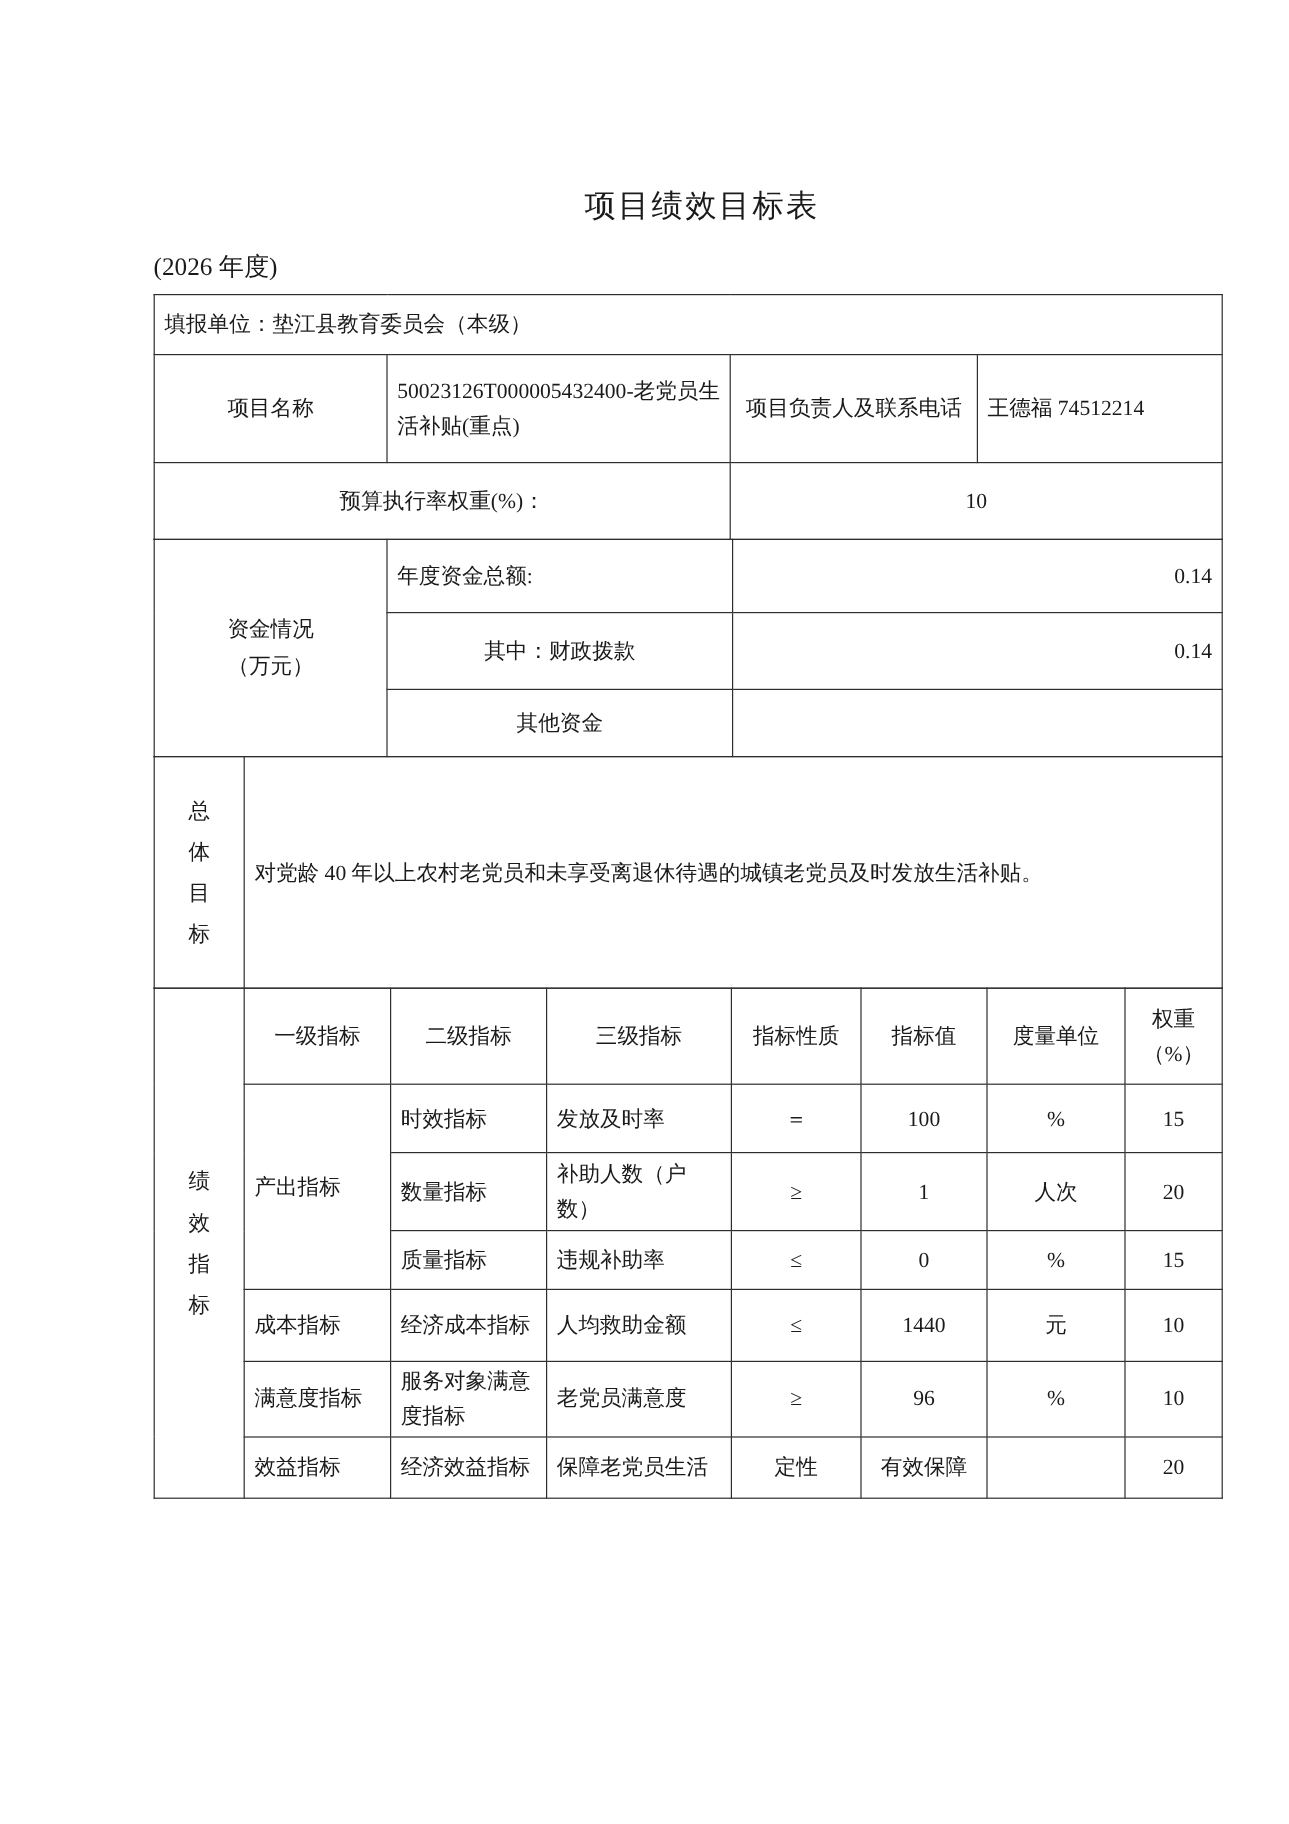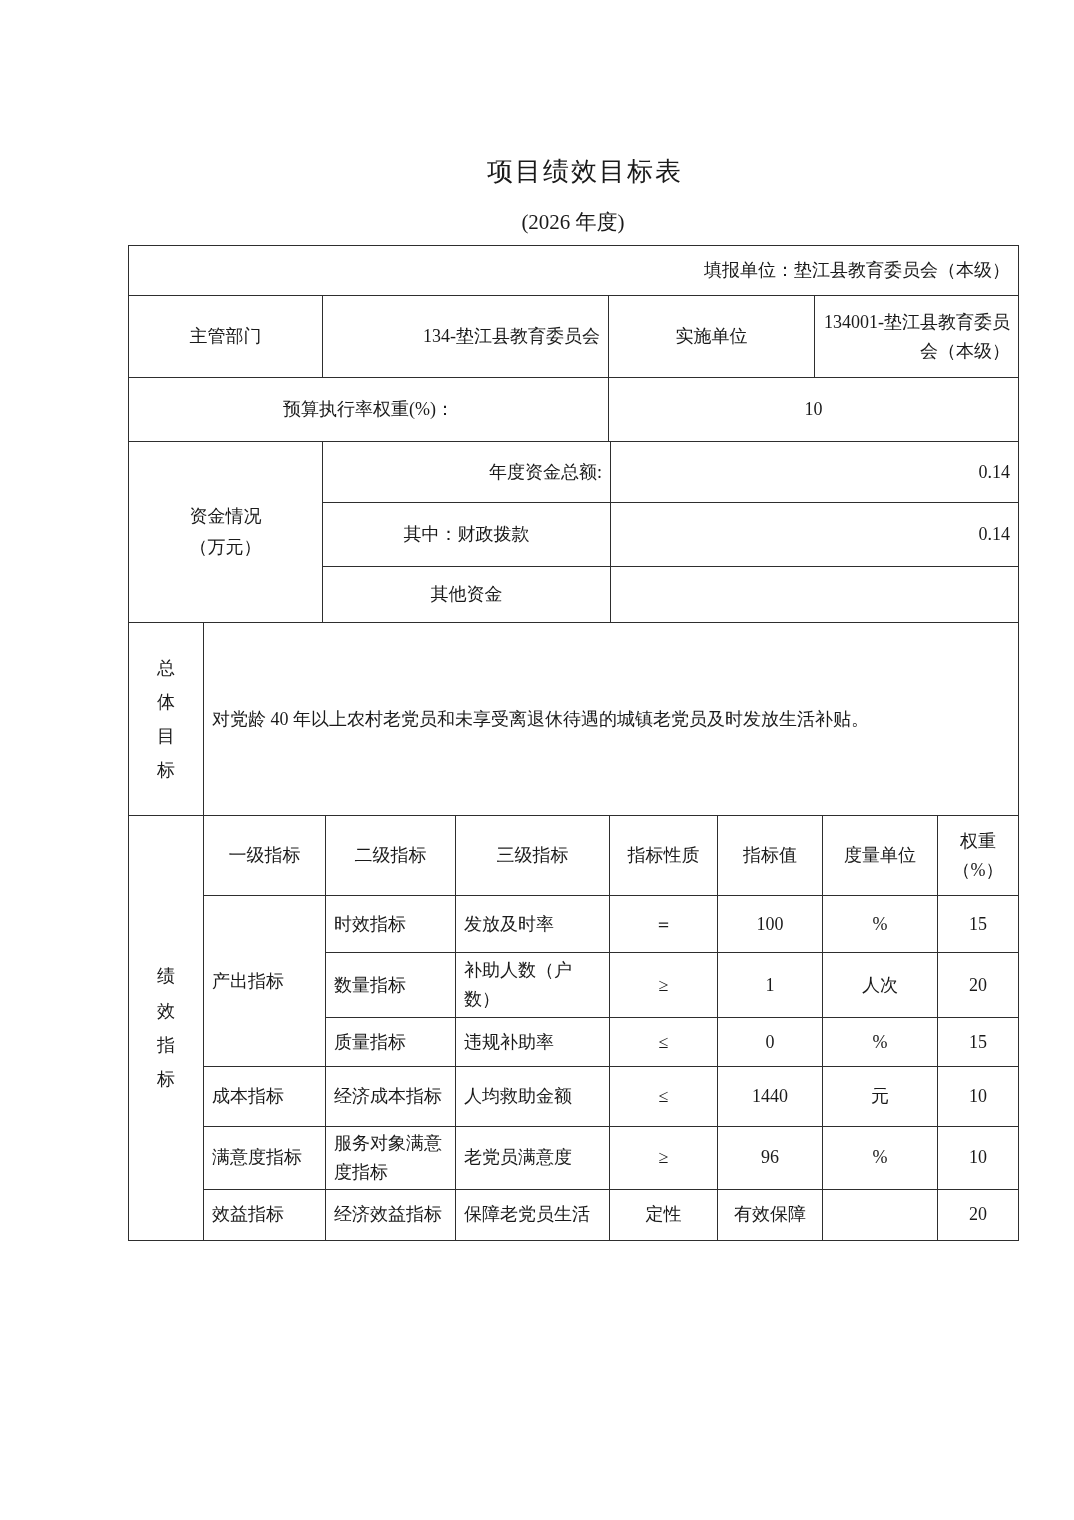--- a/index.html
+++ b/index.html
@@ -23,21 +23,20 @@
     font-size: 26px;
     font-weight: normal;
     letter-spacing: 2px;
     margin: 12px;
   }
   .page-subtitle {
     position: absolute;
     top: 208px;
     left: 128px;
     width: 890px;
-    text-align: center;
     font-size: 21px;
     font-weight: normal;
     margin: 0;
   }
   .doc {
     position: absolute;
     top: 245px;
     left: 128px;
     width: 890px;
   }
@@ -52,21 +51,21 @@
   .tbl td, .tbl th {
     border: 1px solid #2e2e2e;
     font-size: 18px;
     font-weight: normal;
     line-height: 1.6;
     padding: 2px 8px;
     vertical-align: middle;
     overflow: hidden;
   }
   .c { text-align: center; }
-  .l { text-align: right; }
+  .l { text-align: left; }
   .r { text-align: right; padding-right: 10px; margin-left: 15px; }
   
   .vcell { text-align: center; padding: 0; }
   .vtext {
     display: inline-block;
     width: 19px;
     line-height: 1.9;
     word-break: break-all;
     text-align: center;
     vertical-align: middle;
@@ -98,25 +97,25 @@
     <colgroup>
         <col style="width:194px">
         <col style="width:286px">
         <col style="width:206px">
         <col style="width:204px">
       </colgroup>
     <tbody>
         <tr style="height:50px">
       <td colspan="4" class="l">填报单位：垫江县教育委员会（本级）</td>
     </tr>
-    <tr style="height:82px">
-      <td class="c">主管部门</td>
-      <td class="l">134-垫江县教育委员会</td>
-      <td class="c">实施单位</td>
-      <td class="l">134001-垫江县教育委员会（本级）</td>
+    <tr style="height:90px">
+      <td class="c">项目名称</td>
+      <td class="l">50023126T000005432400-老党员生活补贴(重点)</td>
+      <td class="c padw">项目负责人及联系电话</td>
+      <td class="l">王德福 74512214</td>
     </tr>
     <tr style="height:64px">
       <td colspan="2" class="c">预算执行率权重(%)：</td>
       <td colspan="2" class="c">10</td>
     </tr>
   </tbody>
     </table>
 
   <table class="tbl">
     <colgroup>

